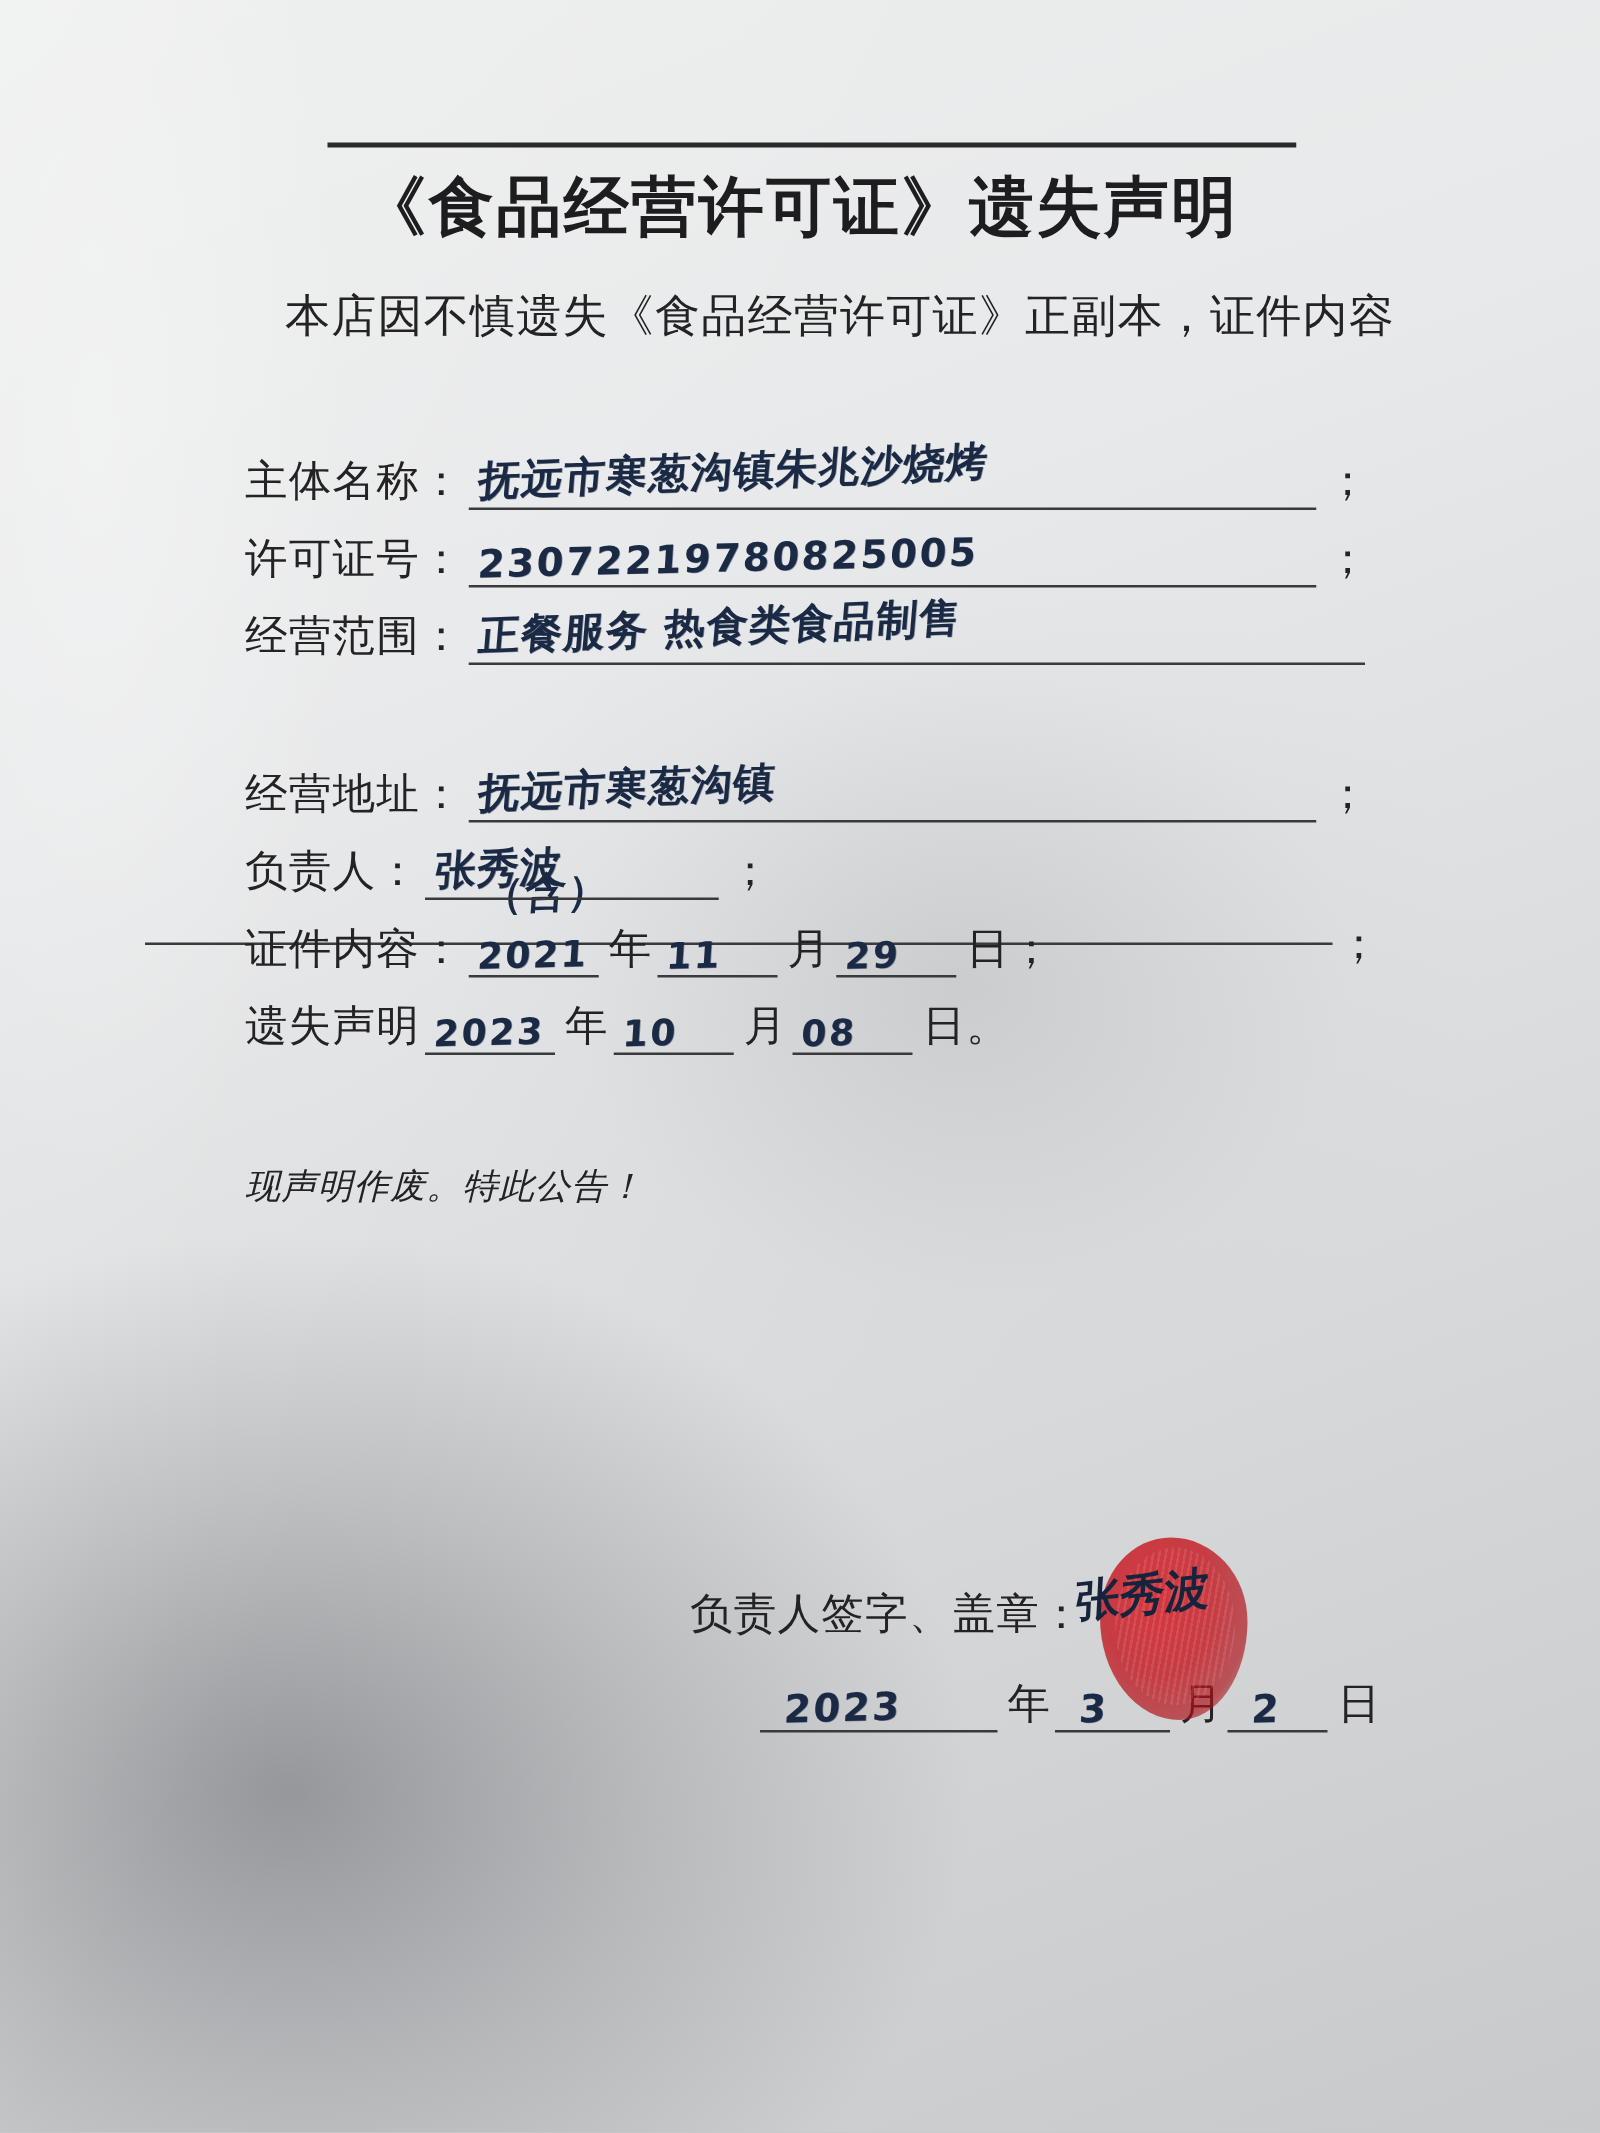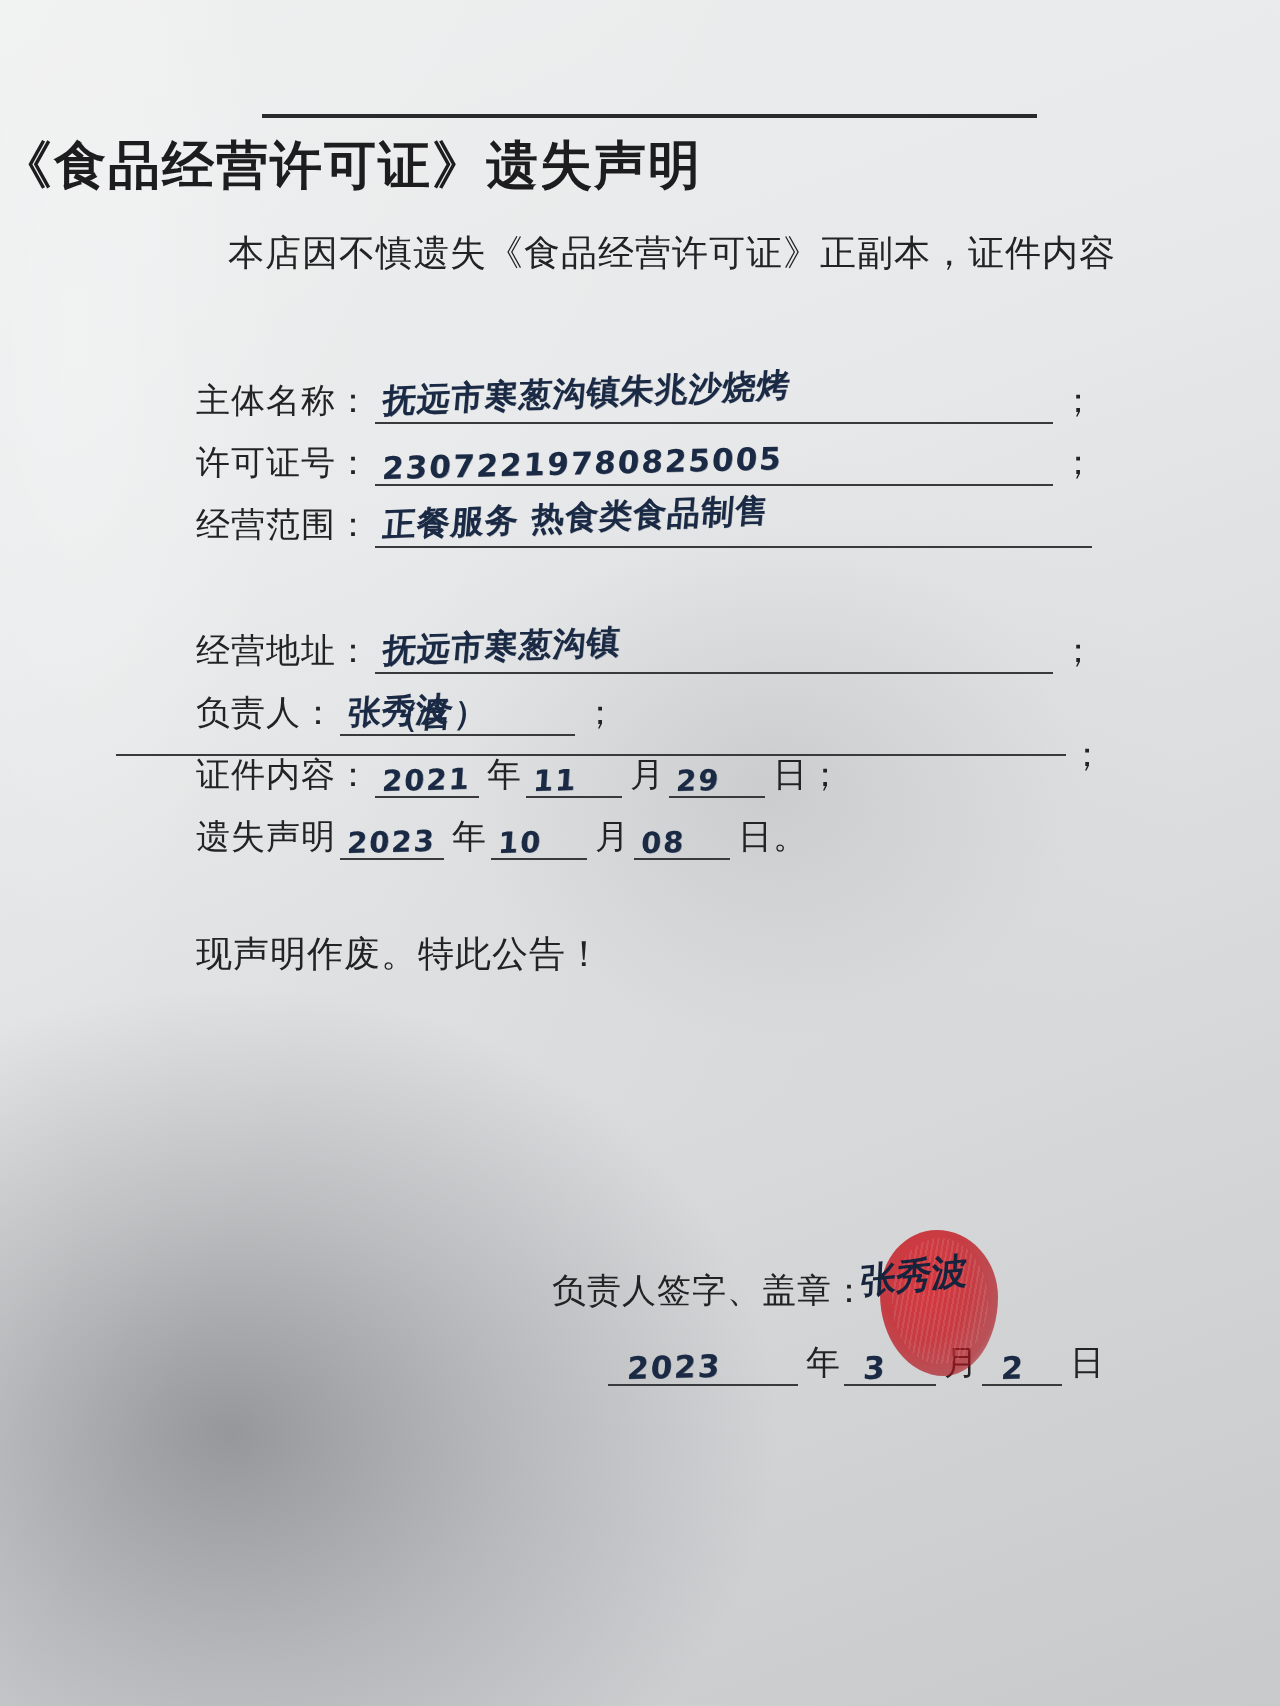--- a/index.html
+++ b/index.html
@@ -48,21 +48,21 @@
     top: 114px;
     width: 775px;
     height: 4px;
     background: #2a2a2c;
   }
   .title {
     position: absolute;
     left: 0;
     right: 0;
     top: 131px;
-    text-align: left;
+    text-align: center;
     font-size: 52px;
     font-weight: 700;
     letter-spacing: 2px;
     color: #1d1d1f;
     font-family: "Liberation Serif", "DejaVu Serif", serif;
   }
 
   
   .body-text {
     position: absolute;
@@ -83,21 +83,20 @@
     top: 362px;
     width: 900px;
     font-size: 34px;
     color: #232325;
     letter-spacing: 1px;
   }
   .row {
     position: relative;
     height: 62px;
     display: flex;
-    align-items: flex-end;
     white-space: nowrap;
   }
   .lbl { flex: 0 0 auto; }
   .fill {
     position: relative;
     flex: 1 1 auto;
     border-bottom: 2px solid #3a3a3c;
     height: 44px;
     margin: 0 4px;
   }
@@ -154,23 +153,24 @@
     font-size: 33px;
     font-weight: 700;
     transform: rotate(-2deg) skewX(-6deg);
     white-space: nowrap;
   }
 
   .final-line {
     position: absolute;
     left: 196px;
     top: 930px;
-    font-size: 36px;
-    color: #232325;
-    letter-spacing: 1px;
+    font-size: 28px;
+    color: #232325;
+    letter-spacing: 1px;
+    font-style: italic;
   }
 
   
   .sign-row {
     position: absolute;
     left: 552px;
     top: 1268px;
     font-size: 34px;
     color: #232325;
     letter-spacing: 1px;

